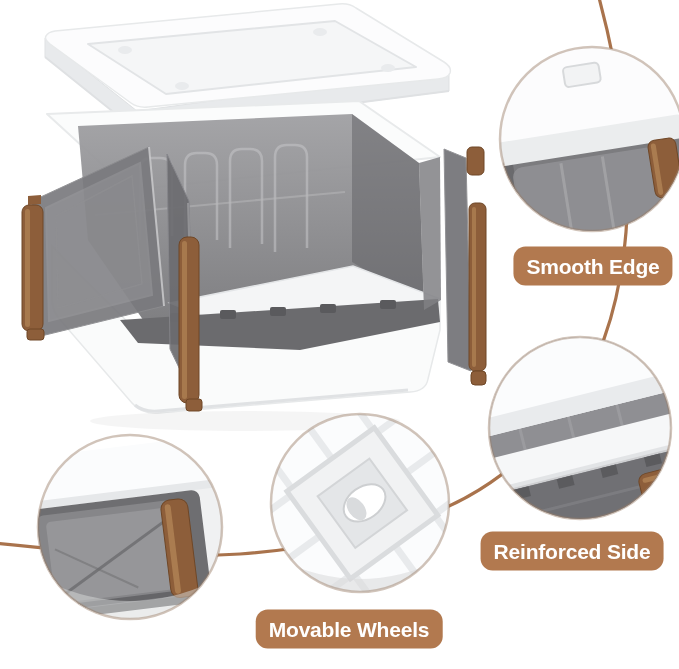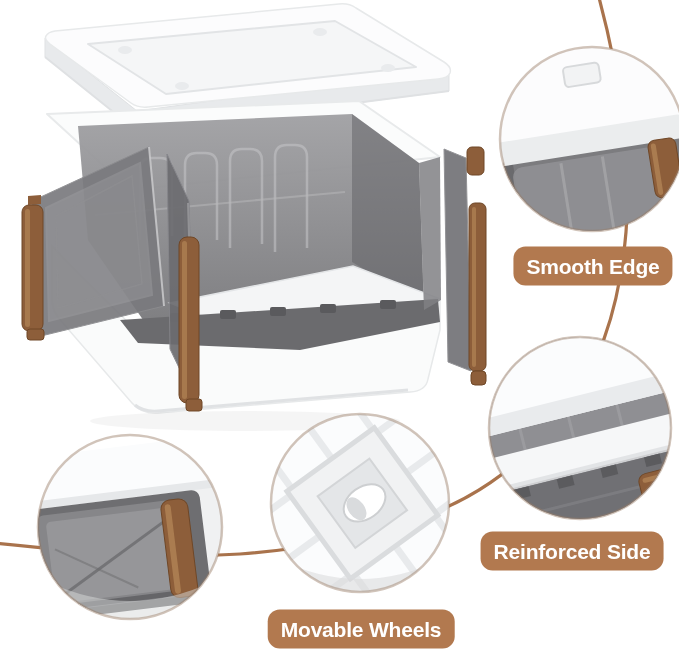--- a/index.html
+++ b/index.html
@@ -214,15 +214,15 @@
         <path d="M 48 582 Q 130 620 212 582 L 212 622 L 48 622 Z" fill="#d8d9da" opacity="0.5"></path>
       </g>
       <circle cx="130" cy="527" r="92" fill="none" stroke="#997c66" stroke-opacity="0.45" stroke-width="2.5"></circle>
     </g>
   </svg>
 
   <div class="callout-label" style="left:593px;top:266px;">Smooth Edge</div>
 
   <div class="callout-label" style="left:572px;top:551px;">Reinforced Side</div>
 
-  <div class="callout-label" style="left:361px;top:629px;">Movable Wheels</div>
+  <div class="callout-label" style="left:349px;top:629px;">Movable Wheels</div>
 
 </div>
 
 </body></html>

